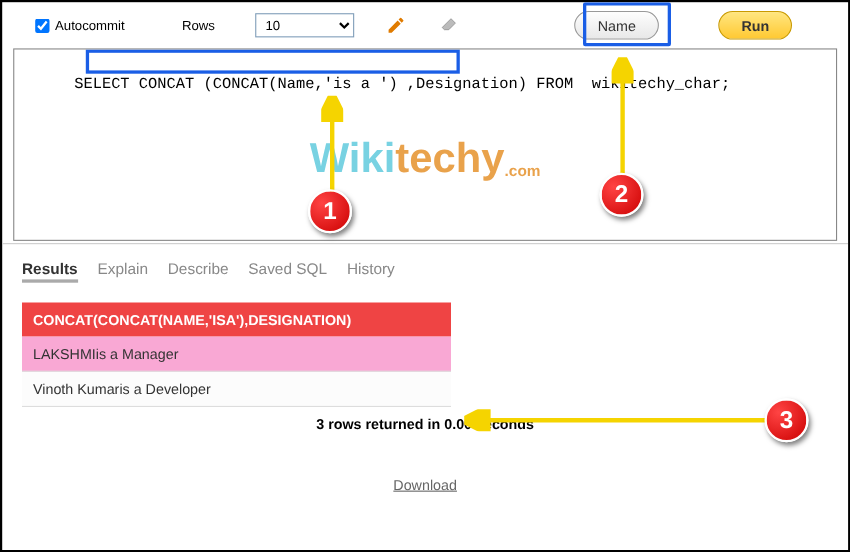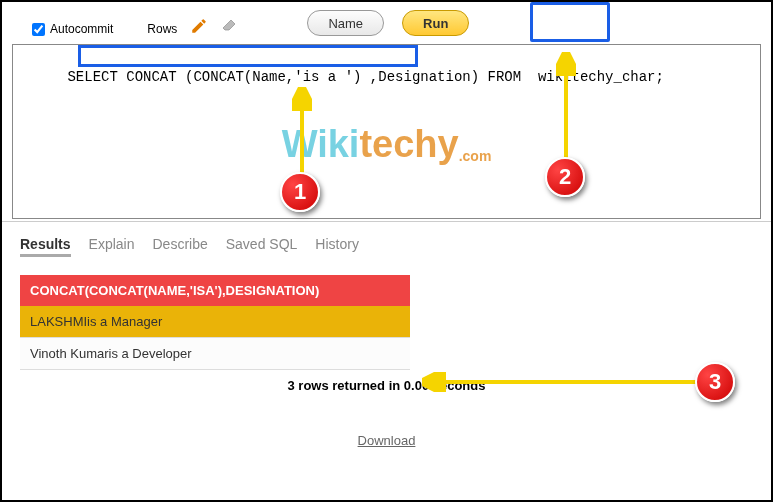--- a/index.html
+++ b/index.html
@@ -12,31 +12,31 @@
       height: 502px;
       position: relative;
       overflow: hidden;
     }
     .top-section {
       border-bottom: 1px solid #ccc;
       padding-bottom: 2px;
     }
     .toolbar {
       display: flex;
-      align-items: flex-end;
+      align-items: center;
       padding: 8px 20px 6px 30px;
-      gap: 4px;
+      gap: 22px;
     }
     .checkbox-wrap {
       display: flex;
       align-items: center;
       margin-right: 20px;
     }
     .checkbox-wrap input { margin-right: 5px; }
-    .rows-label { margin-left: 10px; margin-right: 2px; }
+    .rows-label { margin-left: 10px; margin-right: 15px; }
     .rows-select {
       width: 90px;
       height: 22px;
       border: 1px solid #7f9db9;
       background: #fff;
       padding: 0 4px;
       font-size: 12px;
     }
     .tool-icon {
       width: 20px;
@@ -156,21 +156,21 @@
       background: #ef4444;
       color: #fff;
       font-weight: bold;
       text-align: left;
       padding: 8px 10px;
       font-size: 13px;
     }
     .result-table td {
       padding: 8px 10px;
       border-bottom: 1px solid #ddd;
-      background: #eab308;
+      background: #f9a8d4;
       font-size: 13px;
       color: #333;
     }
     .result-table tr:nth-child(even) td { background: #fcfcfc; }
     .status-row {
       display: flex;
       align-items: center;
       padding: 8px 18px;
       gap: 40px;
       flex-direction: column;
@@ -181,20 +181,23 @@
 </head>
 <body>
 
 <div class="top-section">
   <div class="toolbar">
     <label class="checkbox-wrap">
       <input type="checkbox" checked="" style="">
       <span>Autocommit</span>
     </label>
     <span class="rows-label">Rows</span>
+    <select class="rows-select">
+      <option>10</option>
+    </select>
     <span class="tool-icon pencil-icon">
       <svg viewBox="0 0 24 24">
           <path fill="#e07b00" d="M3 17.25V21h3.75l11-11-3.75-3.75-11 11zM20.71 7.04a1 1 0 000-1.41l-2.34-2.34a1 1 0 00-1.41 0l-1.83 1.83 3.75 3.75 1.83-1.83z"></path>
         </svg>
     </span>
     <span class="tool-icon eraser-icon">
       <svg viewBox="0 0 24 24">
           <path fill="#bbb" stroke="#888" stroke-width="1" d="M15 3l6 6-9 9H6l-3-3 12-12z"></path>
         </svg>
     </span>

